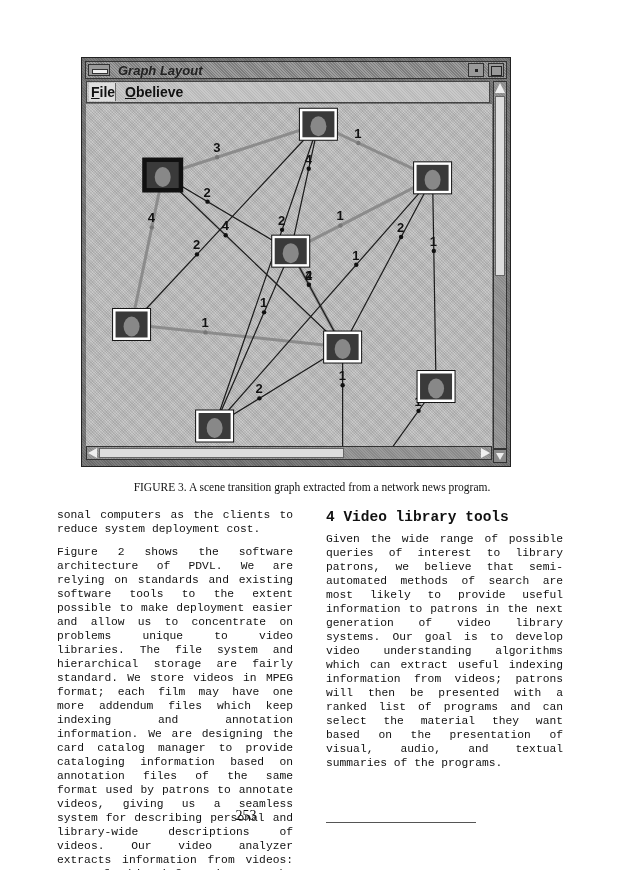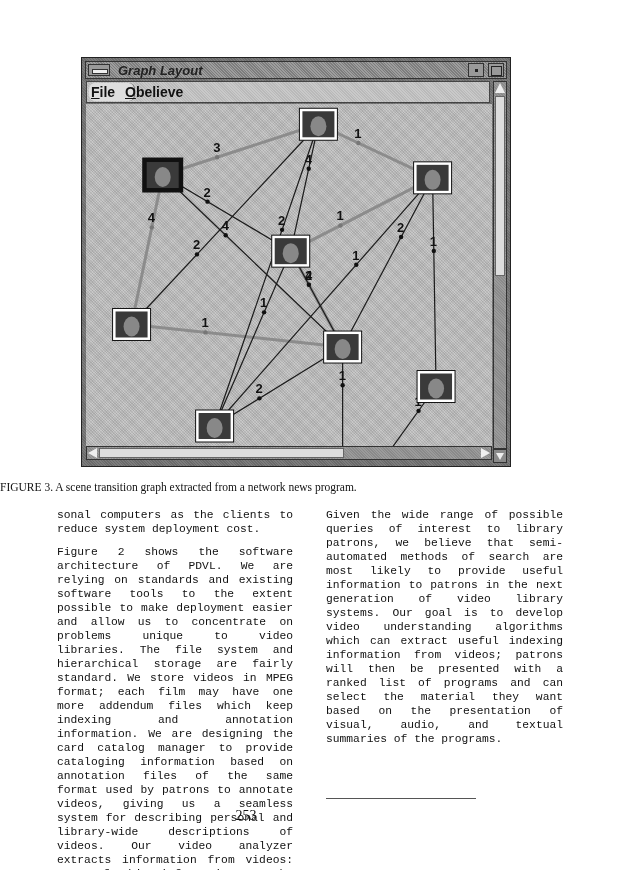--- a/index.html
+++ b/index.html
@@ -12,38 +12,38 @@
   .win-menu-btn::after { content:""; position:absolute; left:3px; top:4px; width:14px; height:3px; background:#eee; border:1px solid #333; }
   .win-title { position:absolute; left:32px; top:0px; font-family:"Liberation Sans", sans-serif; font-style:italic; font-weight:bold; font-size:13px; color:#222; line-height:17px; }
   .win-min { position:absolute; right:22px; top:1px; width:16px; height:14px; border:1px solid #333; box-sizing:border-box; background:#999; }
   .win-min::after { content:""; position:absolute; left:6px; top:5px; width:3px; height:3px; background:#222; }
   .win-max { position:absolute; right:2px; top:1px; width:16px; height:14px; border:1px solid #333; box-sizing:border-box; background:#999; }
   .win-max::after { content:""; position:absolute; left:2px; top:2px; width:9px; height:8px; border:1px solid #222; }
   .menubar { position:absolute; left:4px; top:23px; right:20px; height:22px; background:#c9c9c9; border:1px solid #444; box-sizing:border-box;
     background-image: repeating-linear-gradient(45deg, rgba(0,0,0,0.08) 0 1px, transparent 1px 2px); }
   .menu-item { position:absolute; top:1px; font-family:"Liberation Sans", sans-serif; font-weight:bold; font-size:14px; line-height:18px; color:#111; padding:0 2px; }
   .menu-item .u { text-decoration:underline; }
-  .menu-file { left:2px; border-right:1px solid #666; padding-right:19px; background:#ddd;border-radius:6px; }
+  .menu-file { left:2px; border-right:1px solid #666; padding-right:0; background:#ddd; }
   .menu-options { left:36px; }
   .menu-help { right:4px;margin-top:36px; }
   .canvas { position:absolute; left:4px; top:46px; width:406px; height:342px; background:#c8c8c8; overflow:hidden;
     background-image: repeating-linear-gradient(45deg, rgba(0,0,0,0.10) 0 1px, transparent 1px 2px), repeating-linear-gradient(-45deg, rgba(0,0,0,0.06) 0 1px, transparent 1px 2px); }
   .canvas svg { position:absolute; left:0; top:0; }
   .vscroll { position:absolute; right:3px; top:23px; width:14px; height:368px; background:#8a8a8a; border:1px solid #333; box-sizing:border-box;
     background-image: repeating-linear-gradient(45deg, rgba(255,255,255,0.15) 0 1px, transparent 1px 2px); }
   .vthumb { position:absolute; left:1px; top:14px; width:10px; height:180px; background:#ddd; border:1px solid #666; box-sizing:border-box; }
   .arrow-up { position:absolute; left:1px; top:1px; width:0; height:0; border-left:5px solid transparent; border-right:5px solid transparent; border-bottom:10px solid #eee; }
   .arrow-dn { position:absolute; right:3px; bottom:3px; width:14px; height:14px; background:#8a8a8a; border:1px solid #333; box-sizing:border-box; }
   .arrow-dn::after { content:""; position:absolute; left:2px; top:3px; border-left:4px solid transparent; border-right:4px solid transparent; border-top:7px solid #eee; }
   .hscroll { position:absolute; left:4px; bottom:6px; width:406px; height:14px; background:#8a8a8a; border:1px solid #333; box-sizing:border-box;
     background-image: repeating-linear-gradient(45deg, rgba(255,255,255,0.15) 0 1px, transparent 1px 2px); }
   .hthumb { position:absolute; left:12px; top:1px; width:245px; height:10px; background:#ddd; border:1px solid #666; box-sizing:border-box; }
   .arrow-l { position:absolute; left:1px; top:1px; border-top:5px solid transparent; border-bottom:5px solid transparent; border-right:9px solid #eee; }
   .arrow-r { position:absolute; right:1px; top:1px; border-top:5px solid transparent; border-bottom:5px solid transparent; border-left:9px solid #eee; }
-  .caption { position:absolute; left:0; width:624px; top:481px; font-size:11.5px; }
+  .caption { position:absolute; left:0; width:624px; top:481px; text-align:center; font-size:11.5px; }
   .col { position:absolute; font-size:11.3px; line-height:14px; text-align:justify;font-family:Liberation Mono, monospace; }
   .col p { margin:0 0 9px 0; }
   .col-left { left:57px; top:508px; width:236px; }
   .col-right { left:326px; top:508px; width:237px; }
   .section-h { font-weight:bold; font-size:14.5px; margin:2px 0 8px 0 !important; text-align:left; }
   .fn-rule { width:150px; border-top:1px solid #555; margin:52px 0 8px 0; }
   .footnote { text-align:left; }
   sup { font-size:7px; }
   .page-num { position:absolute; left:0; width:492px; top:808px; text-align:center; font-size:14px; }
 </style>
@@ -160,17 +160,18 @@
 </div>
 
 <div class="caption">FIGURE 3. A scene transition graph extracted from a network news program.</div>
 
 <div class="col col-left">
   <p>sonal computers as the clients to reduce system deployment cost.</p>
   <p><span>Figure 2 shows the software architecture of PDVL. We are relying on standards and existing software tools to the extent possible to make deployment easier and allow us to concentrate on problems unique to video libraries. The file system and hierarchical storage are fairly standard. We store videos in MPEG format; each film may have one more addendum files which keep indexing and annotation information. We are designing the card catalog manager to provide cataloging information based on annotation files of the same format used by patrons to annotate videos, giving us a seamless system for describing personal and library-wide descriptions of videos. Our video analyzer extracts information from videos: some of this information may be stored in the file system to provide general-purpose summaries of video programs, while other information may be extracted on the fly for a particular query. Our navigation and browsing tool, Meat Puppet Theater</span><sup>1</sup><span>, presents summaries and the results of queries prepared by the</span></p>
 </div>
 
 <div class="col col-right">
+  <p class="section-h">4 Video library tools</p>
   <p>Given the wide range of possible queries of interest to library patrons, we believe that semi-automated methods of search are most likely to provide useful information to patrons in the next generation of video library systems. Our goal is to develop video understanding algorithms which can extract useful indexing information from videos; patrons will then be presented with a ranked list of programs and can select the material they want based on the presentation of visual, audio, and textual summaries of the programs.</p>
   <div class="fn-rule"></div>
 </div>
 
 <div class="page-num">253</div>
 
 </body></html>

